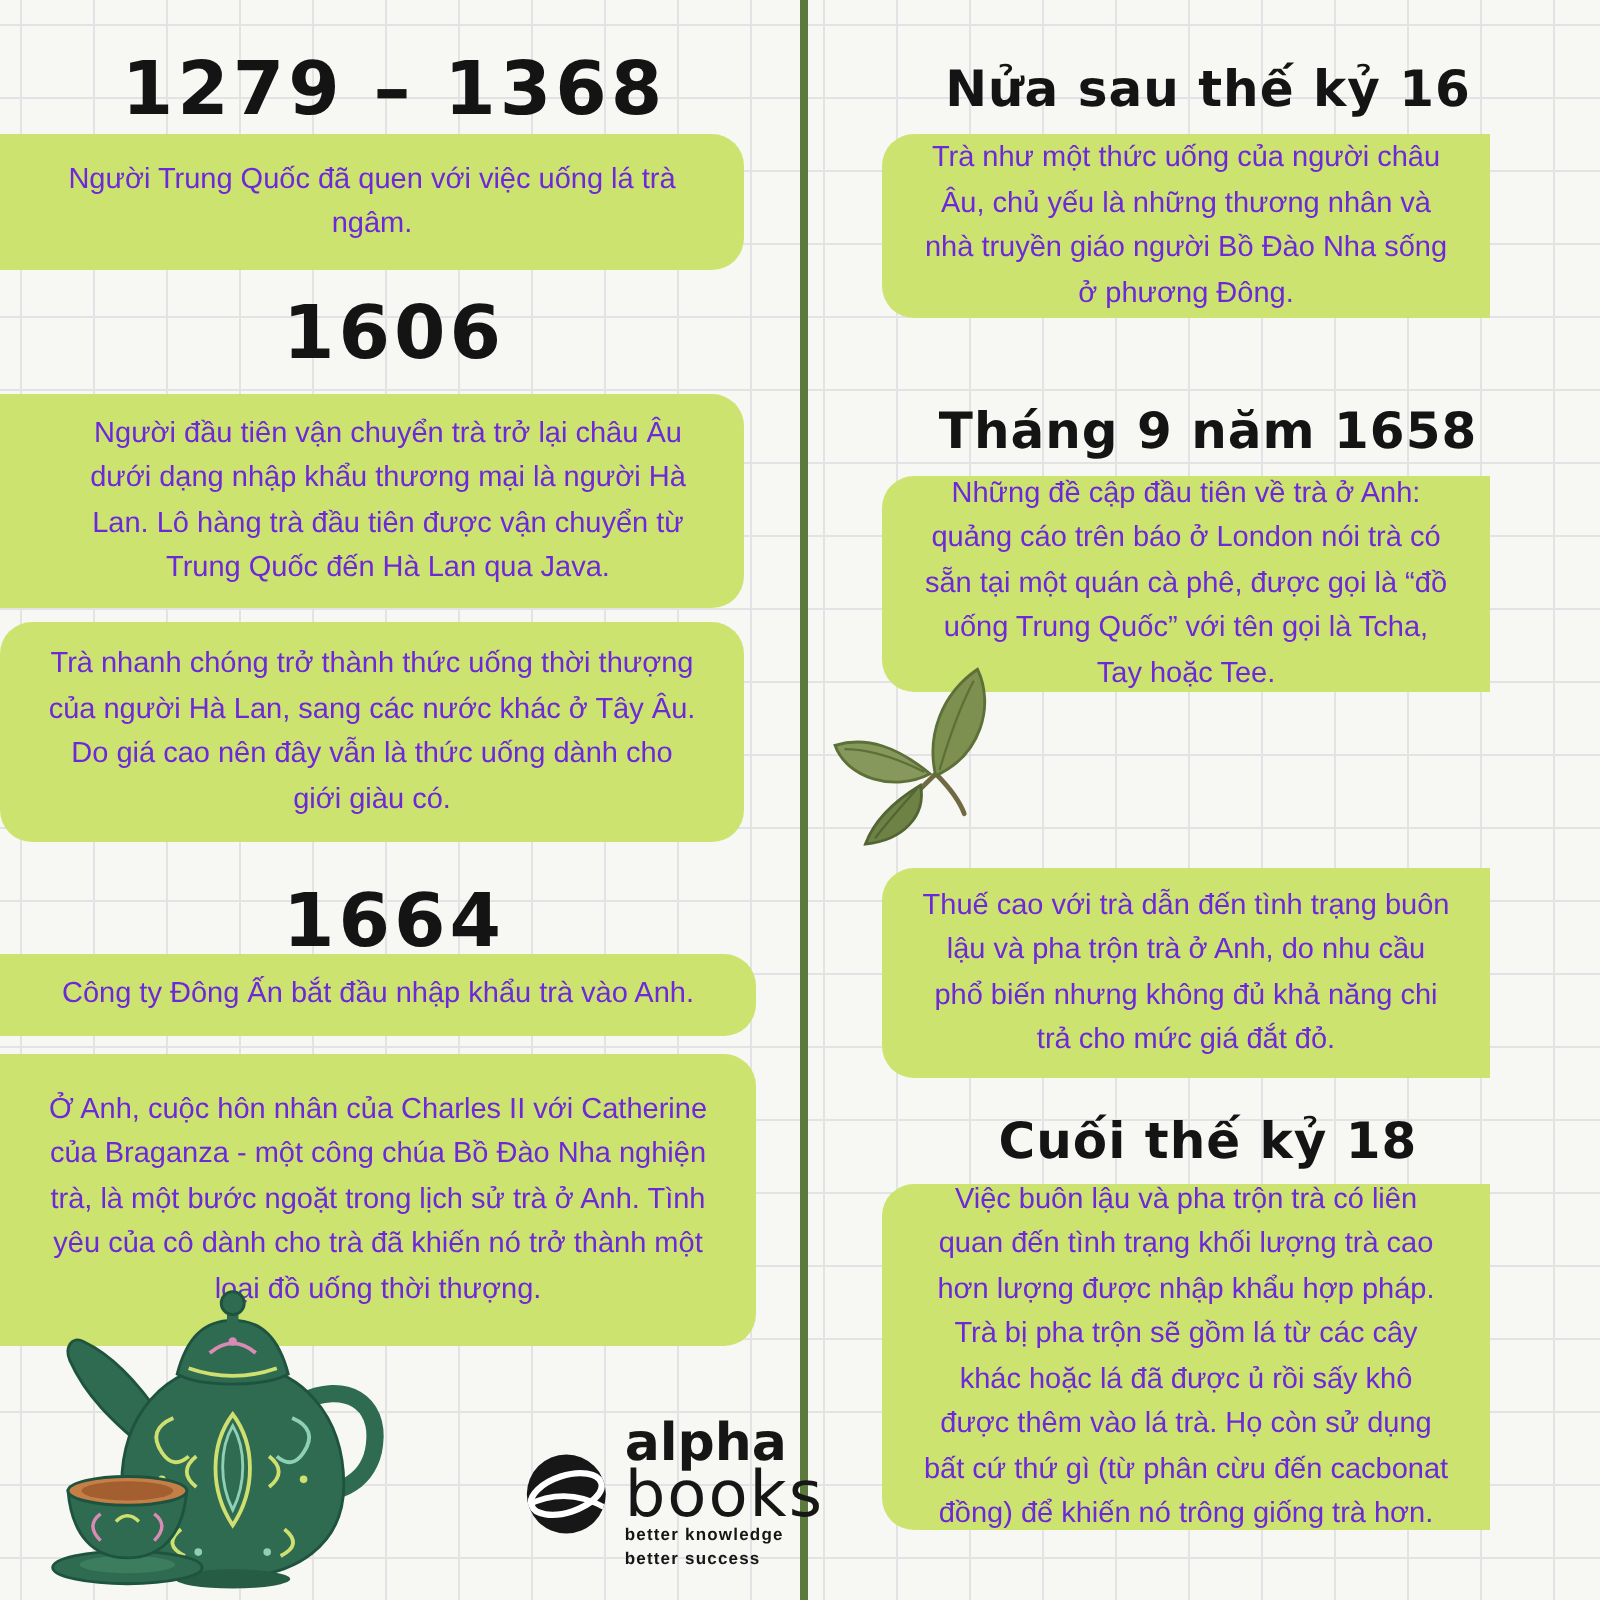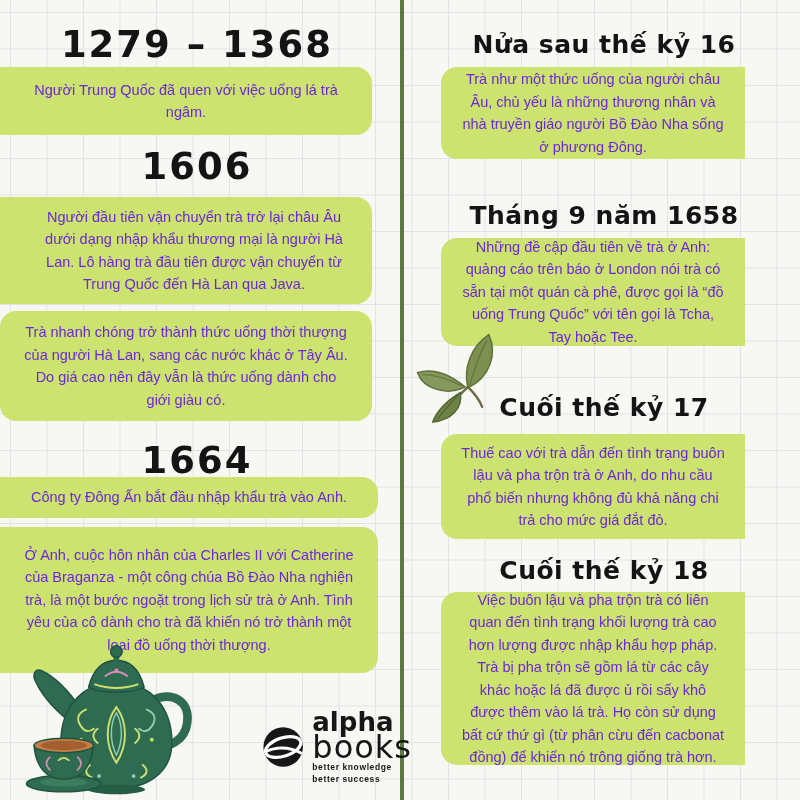--- a/index.html
+++ b/index.html
@@ -72,21 +72,20 @@
   <div class="heading h-left" id="hL3">1664</div>
   <div class="box box-l" id="bL5">Ở Anh, cuộc hôn nhân của Charles II với Catherine của Braganza - một công chúa Bồ Đào Nha nghiện trà, là một bước ngoặt trong lịch sử trà ở Anh. Tình yêu của cô dành cho trà đã khiến nó trở thành một loại đồ uống thời thượng.</div>
   <div class="box box-l" id="bL4">Công ty Đông Ấn bắt đầu nhập khẩu trà vào Anh.</div>
 
   <div class="heading h-right" id="hR1">Nửa sau thế kỷ 16</div>
   <div class="box box-r" id="bR1">Trà như một thức uống của người châu Âu, chủ yếu là những thương nhân và nhà truyền giáo người Bồ Đào Nha sống ở phương Đông.</div>
 
   <div class="heading h-right" id="hR2">Tháng 9 năm 1658</div>
   <div class="box box-r" id="bR2">Những đề cập đầu tiên về trà ở Anh: quảng cáo trên báo ở London nói trà có sẵn tại một quán cà phê, được gọi là “đồ uống Trung Quốc” với tên gọi là Tcha, Tay hoặc Tee.</div>
 
-  <div class="heading h-right" id="hR3">Cuối thế kỷ 17</div>
   <div class="box box-r" id="bR3">Thuế cao với trà dẫn đến tình trạng buôn lậu và pha trộn trà ở Anh, do nhu cầu phổ biến nhưng không đủ khả năng chi trả cho mức giá đắt đỏ.</div>
 
   <div class="heading h-right" id="hR4">Cuối thế kỷ 18</div>
   <div class="box box-r" id="bR4">Việc buôn lậu và pha trộn trà có liên quan đến tình trạng khối lượng trà cao hơn lượng được nhập khẩu hợp pháp. Trà bị pha trộn sẽ gồm lá từ các cây khác hoặc lá đã được ủ rồi sấy khô được thêm vào lá trà. Họ còn sử dụng bất cứ thứ gì (từ phân cừu đến cacbonat đồng) để khiến nó trông giống trà hơn.</div>
 
   <div class="leaves">
     <svg width="92" height="95" viewBox="0 0 95 100">
       <path d="M 26,94 C 40,82 50,72 60,62 C 66,68 72,75 75,83" fill="none" stroke="#6f6a42" stroke-width="2.5" stroke-linecap="round"></path>
       <path d="M 60,63 C 55,42 63,20 82,7 C 91,26 84,52 60,63 Z" fill="#7d9050" stroke="#5c7038" stroke-width="1.5"></path>
       <path d="M 62,60 C 67,43 72,28 80,13" fill="none" stroke="#5c7038" stroke-width="1.2"></path>

